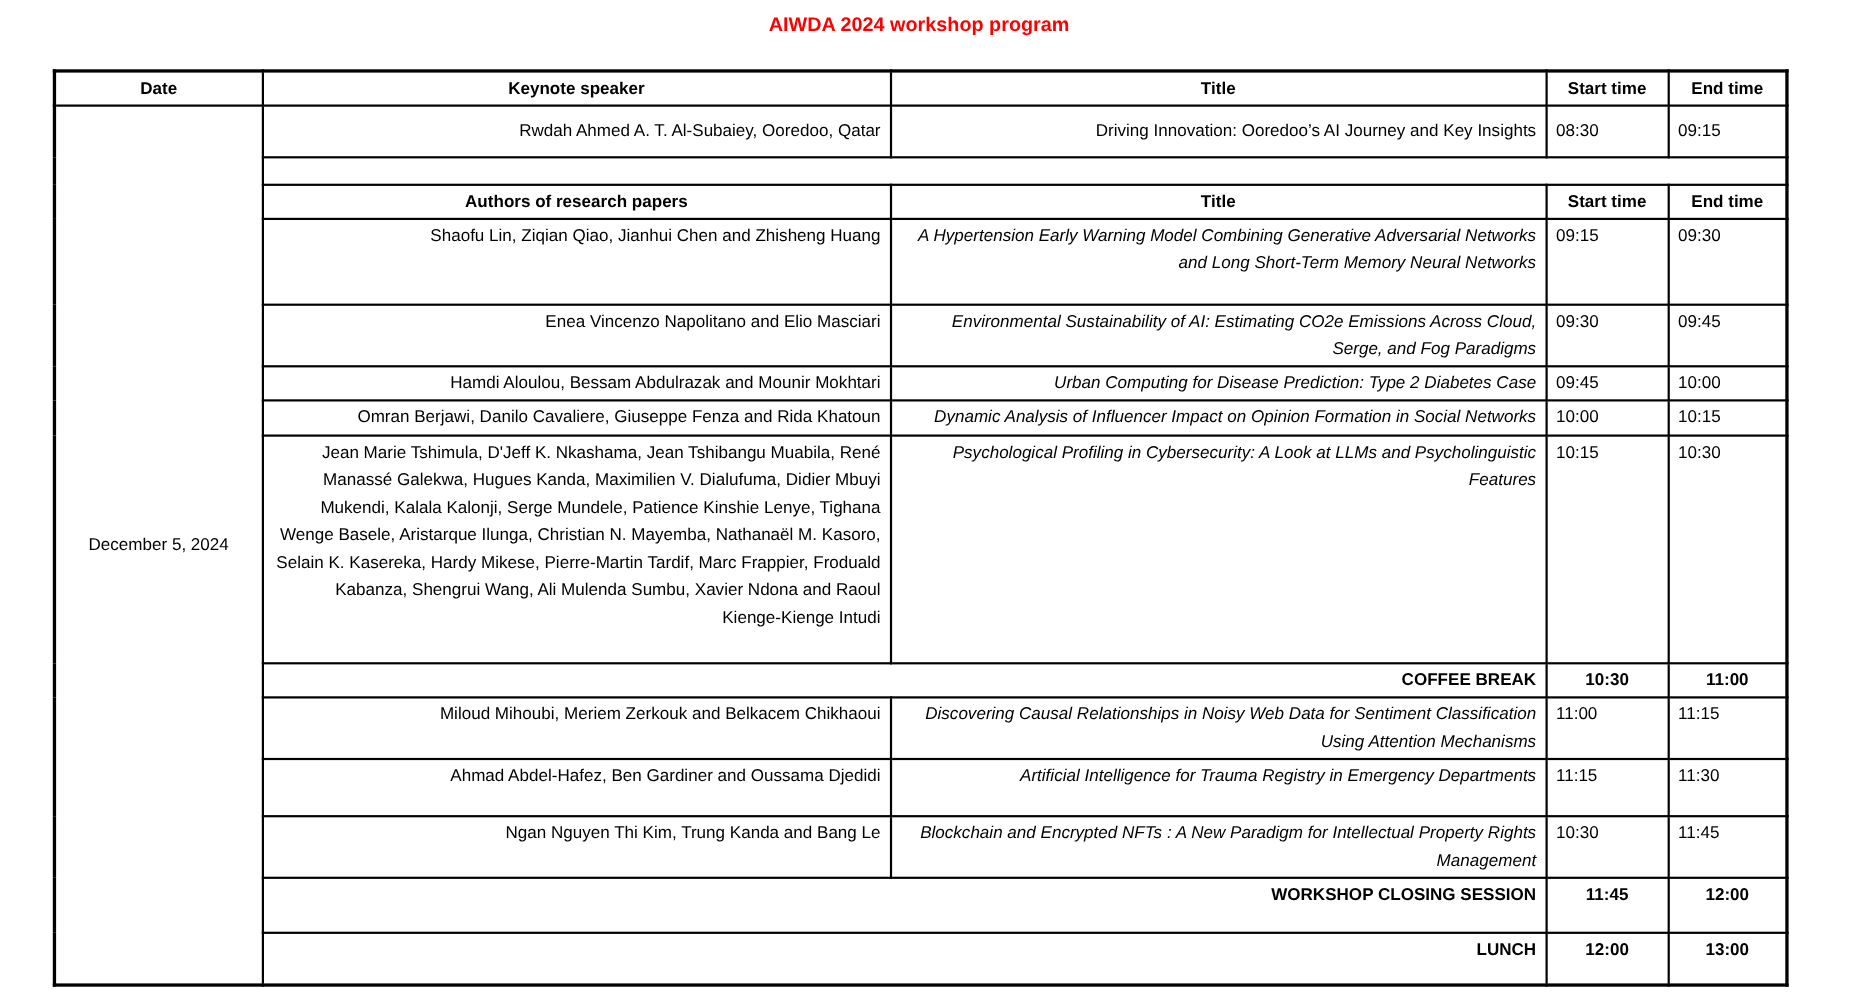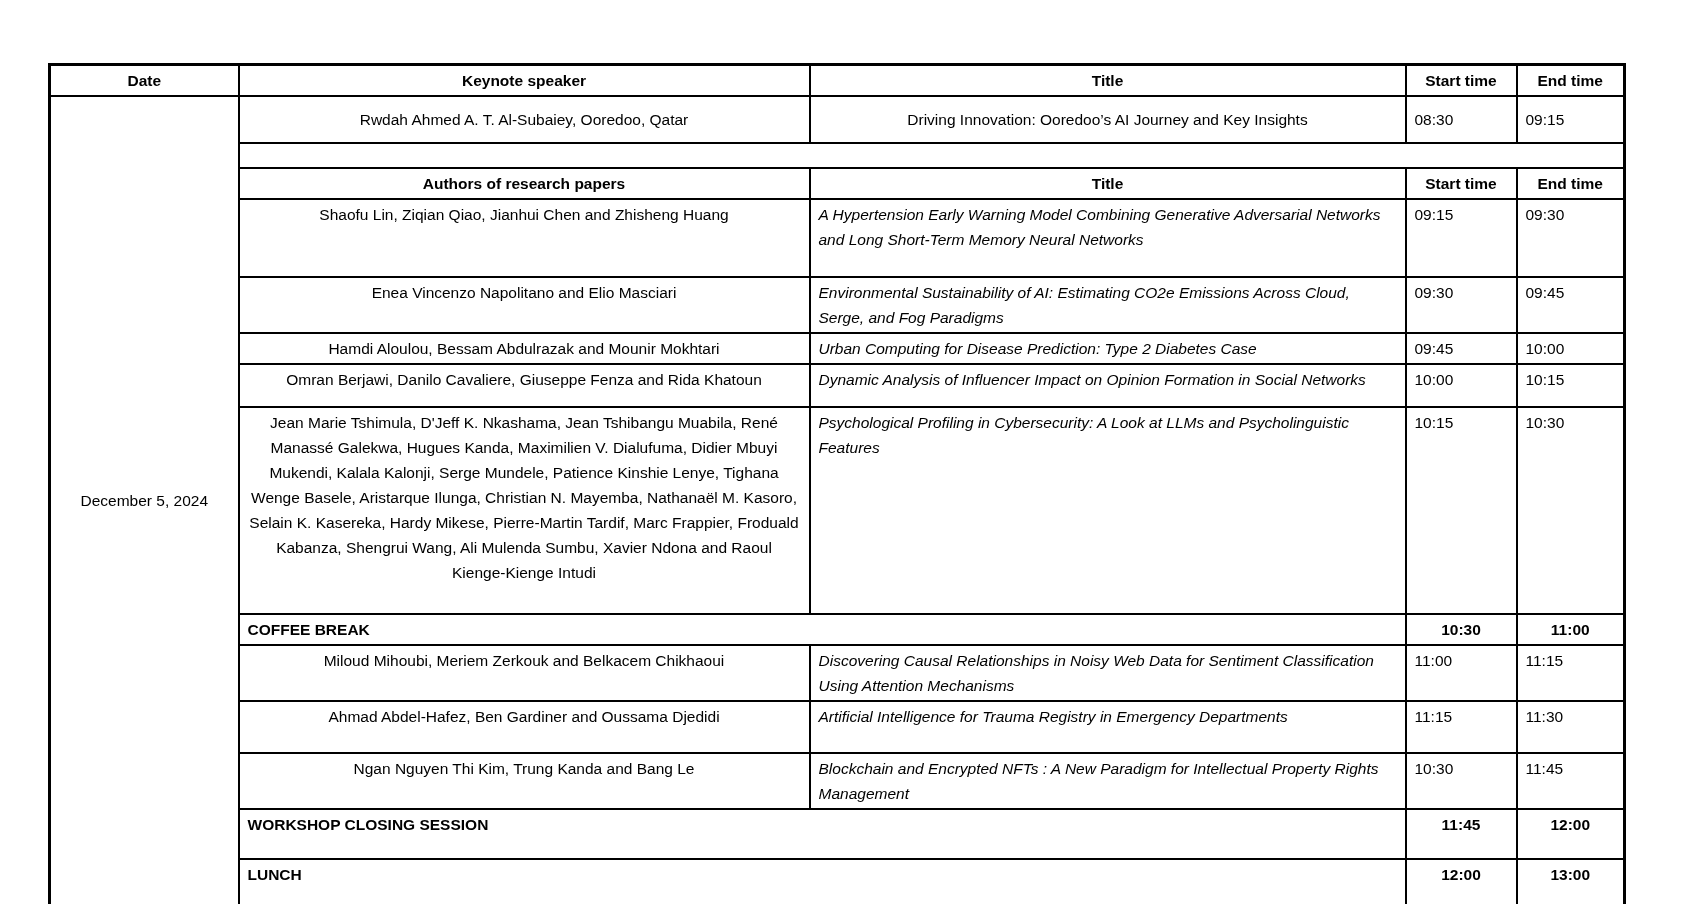--- a/index.html
+++ b/index.html
@@ -49,46 +49,47 @@
     color: #00B050;
     font-weight: bold;
     text-align: center;
     vertical-align: middle;
     padding: 1px 4px;
   }
   td.date-cell {
     text-align: center;
     vertical-align: middle;
   }
-  td.authors { text-align: center; }
-  td.ptitle { text-align: left; font-style: italic; }
+  td.authors { text-align: right; }
+  td.ptitle { text-align: right; font-style: italic; }
   td.time   { }
   tr.keynote-row td { vertical-align: middle; }
   td.break-label {
     color: #00B050;
     font-weight: bold;
-    text-align: left;
+    text-align: right;
     vertical-align: middle;
     padding: 1px 4px;
     margin-top: 16px;
   }
   td.break-time {
     color: #00B050;
     font-weight: bold;
     text-align: center;
     vertical-align: middle;
     padding: 1px 4px;
   }
   td.spacer-cell { padding: 0; }
 </style>
 </head>
 <body>
 
 <div class="page">
 
+  <div class="doc-title">AIWDA 2024 workshop program</div>
 
   <table class="program">
     <colgroup>
       <col style="width:189px">
       <col style="width:571px">
       <col style="width:596px">
       <col style="width:111px">
       <col style="width:108px">
     </colgroup>
 
@@ -131,21 +132,21 @@
       <td class="ptitle">Environmental Sustainability of AI: Estimating CO2e Emissions Across Cloud, Serge, and Fog Paradigms</td>
       <td class="time">09:30</td>
       <td class="time">09:45</td>
     </tr>
     <tr style="height:27px">
       <td class="authors">Hamdi Aloulou, Bessam Abdulrazak and Mounir Mokhtari</td>
       <td class="ptitle">Urban Computing for Disease Prediction: Type 2 Diabetes Case</td>
       <td class="time">09:45</td>
       <td class="time">10:00</td>
     </tr>
-    <tr style="height:43px">
+    <tr style="height:32px">
       <td class="authors">Omran Berjawi, Danilo Cavaliere, Giuseppe Fenza and Rida Khatoun</td>
       <td class="ptitle">Dynamic Analysis of Influencer Impact on Opinion Formation in Social Networks</td>
       <td class="time">10:00</td>
       <td class="time">10:15</td>
     </tr>
     <tr style="height:207px">
       <td class="authors">Jean Marie Tshimula, D'Jeff K. Nkashama, Jean Tshibangu Muabila, René Manassé Galekwa, Hugues Kanda, Maximilien V. Dialufuma, Didier Mbuyi Mukendi, Kalala Kalonji, Serge Mundele, Patience Kinshie Lenye, Tighana Wenge Basele, Aristarque Ilunga, Christian N. Mayemba, Nathanaël M. Kasoro, Selain K. Kasereka, Hardy Mikese, Pierre-Martin Tardif, Marc Frappier, Froduald Kabanza, Shengrui Wang, Ali Mulenda Sumbu, Xavier Ndona and Raoul Kienge-Kienge Intudi</td>
       <td class="ptitle">Psychological Profiling in Cybersecurity: A Look at LLMs and Psycholinguistic Features</td>
       <td class="time">10:15</td>
       <td class="time">10:30</td>

